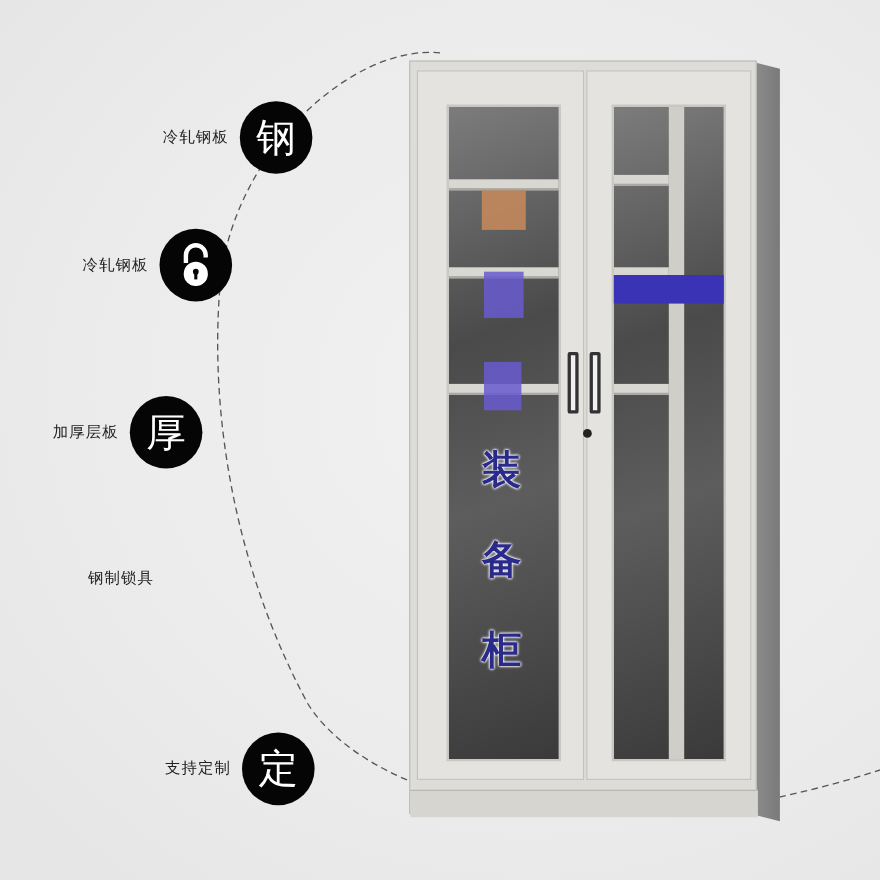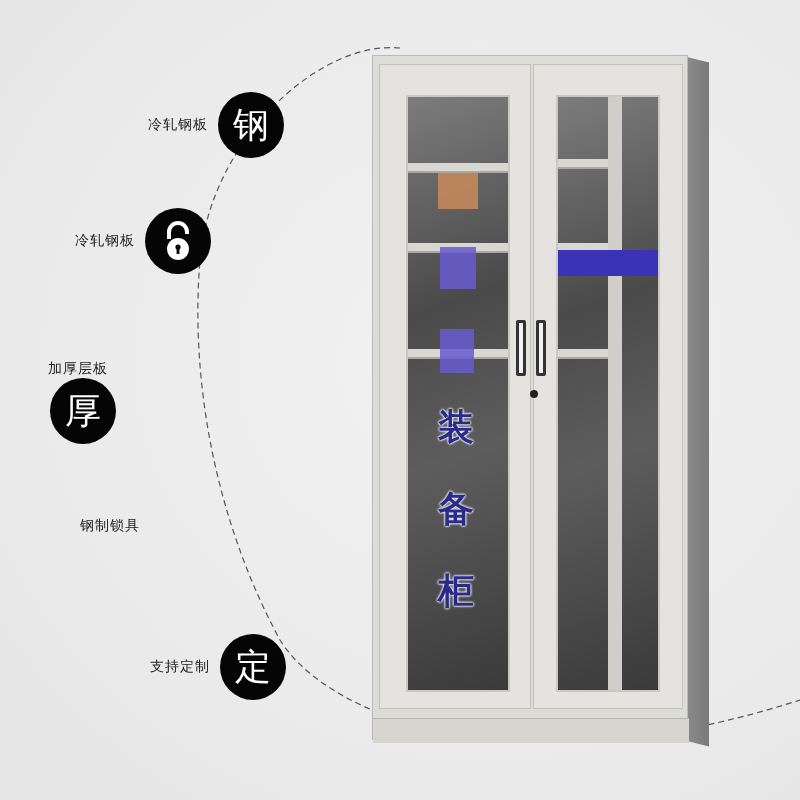--- a/index.html
+++ b/index.html
@@ -56,32 +56,32 @@
     <div class="badge">
       <svg width="36" height="40" viewBox="0 0 36 40">
         <path d="M9 18 V11 a9 9 0 0 1 18 0 V13" fill="none" stroke="#fff" stroke-width="4"></path>
         <circle cx="18" cy="28" r="11" fill="#fff"></circle>
         <circle cx="18" cy="26" r="2.6" fill="#050505"></circle>
         <rect x="16.6" y="26" width="2.8" height="7" fill="#050505"></rect>
       </svg>
     </div>
   </div>
 
-  <div class="feature" style="left:48px; top:360px;flex-direction:column;">
+  <div class="feature" style="left:48px; top:360px;">
     <span class="label">加厚层板</span>
     <div class="badge">
       <span>厚</span>
     </div>
   </div>
 
   <div class="feature" style="left:80px; top:517px;">
     <span class="label">钢制锁具</span>
   </div>
 
-  <div class="feature" style="left:150px; top:634px;">
+  <div class="feature" style="left:150px; top:666px;">
     <span class="label">支持定制</span>
     <div class="badge">
       <span>定</span>
     </div>
   </div>
 
   <div class="cabinet">
     <div class="cab-side"></div>
     <div class="cab-body">
 

